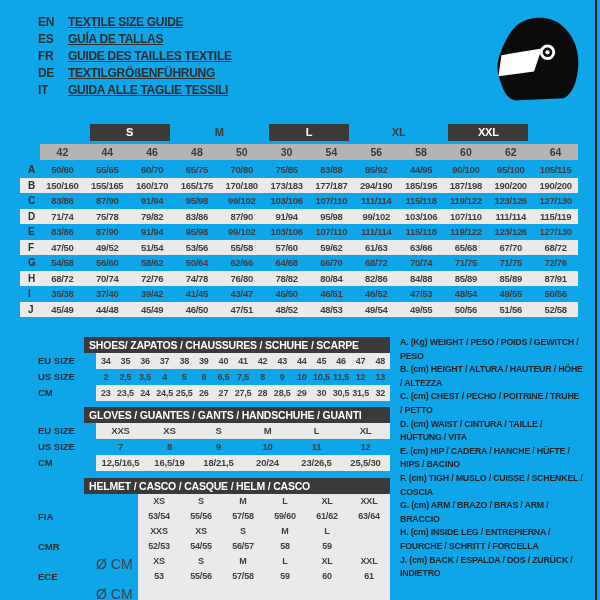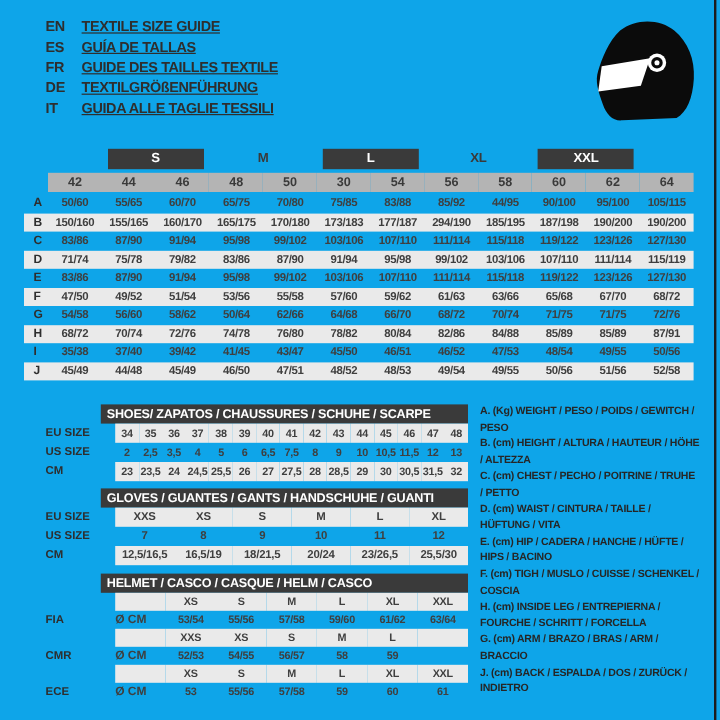--- a/index.html
+++ b/index.html
@@ -34,21 +34,21 @@
 
   
   .mini { position:absolute; left:38px; width:352px; }
   .shoes { top:337px; } .gloves { top:407px; } .helmets { top:478px; }
   .mt-title { margin-left:46px; background:#3a3a3a; color:#fff; font-weight:bold; font-size:10.5px; height:16px; line-height:16px; padding-left:5px; letter-spacing:-0.2px; white-space:nowrap; }
   .mt-row { display:grid; height:16px; line-height:16px; }
   .shoes .mt-row { grid-template-columns:58px repeat(15,1fr); }
   .gloves .mt-row { grid-template-columns:58px repeat(6,1fr); }
   .helmets .mt-row { grid-template-columns:58px 42px repeat(6,1fr); height:15px; line-height:15px; }
   .mt-label { font-weight:bold; font-size:9.5px; color:#2e2e2e; white-space:nowrap; }
-  .mt-unit { font-weight:bold; font-size:10px; color:#3f3f3f; white-space:nowrap; }
+  .mt-unit { font-weight:normal; font-size:14px; color:#3f3f3f; white-space:nowrap;margin-top:48px; }
   .mt-cell { text-align:center; font-weight:bold; font-size:9px; letter-spacing:-0.2px; white-space:nowrap; color:#3f3f3f; }
   .gloves .mt-cell { font-size:9.5px; }
   .shoes .mt-rows .mt-row:nth-child(odd) .mt-cell,
   .gloves .mt-rows .mt-row:nth-child(odd) .mt-cell,
   .helmets .mt-rows .mt-row:nth-child(odd) .mt-cell,
   .helmets .mt-rows .mt-row:nth-child(odd) .mt-unit { background:#eaeaea; }
 
   
   .legend { position:absolute; left:400px; top:336px; width:183px; }
   .legend-item { font-weight:bold; font-size:8.8px; line-height:13.6px; letter-spacing:-0.2px; color:#262626; }
@@ -718,23 +718,23 @@
       <div class="legend-item">B. (cm) HEIGHT / ALTURA / HAUTEUR / HÖHE / ALTEZZA</div>
 
       <div class="legend-item">C. (cm) CHEST / PECHO / POITRINE / TRUHE / PETTO</div>
 
       <div class="legend-item">D. (cm) WAIST / CINTURA / TAILLE / HÜFTUNG / VITA</div>
 
       <div class="legend-item">E. (cm) HIP / CADERA / HANCHE / HÜFTE / HIPS / BACINO</div>
 
       <div class="legend-item">F. (cm) TIGH / MUSLO / CUISSE / SCHENKEL / COSCIA</div>
 
+      <div class="legend-item">G. (cm) ARM / BRAZO / BRAS / ARM / BRACCIO</div>
+
       <div class="legend-item">H. (cm) INSIDE LEG / ENTREPIERNA / FOURCHE / SCHRITT / FORCELLA</div>
-
-      <div class="legend-item">G. (cm) ARM / BRAZO / BRAS / ARM / BRACCIO</div>
 
 
       <div class="legend-item">J. (cm) BACK / ESPALDA / DOS / ZURÜCK / INDIETRO</div>
 
   </div>
 
   <div class="page-edge"></div>
 </div>
 
 </body></html>

